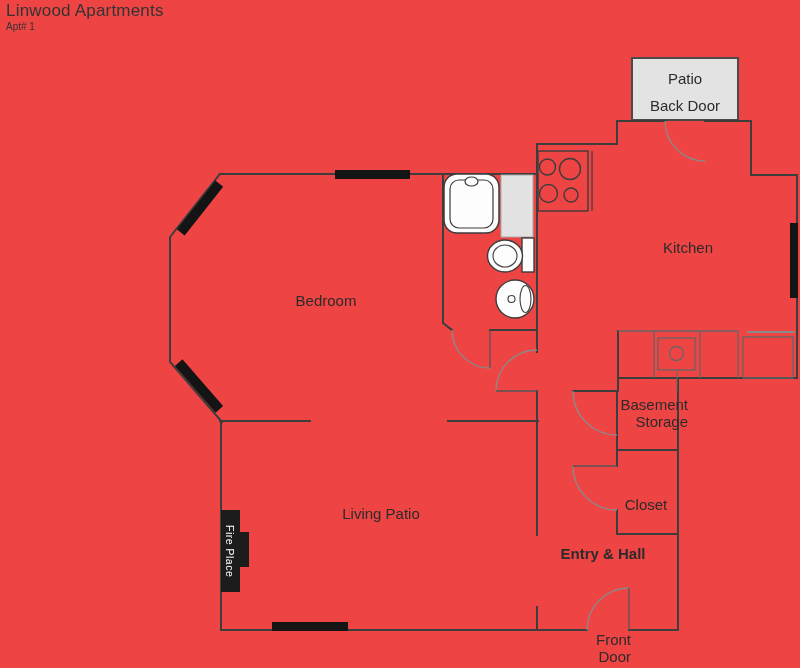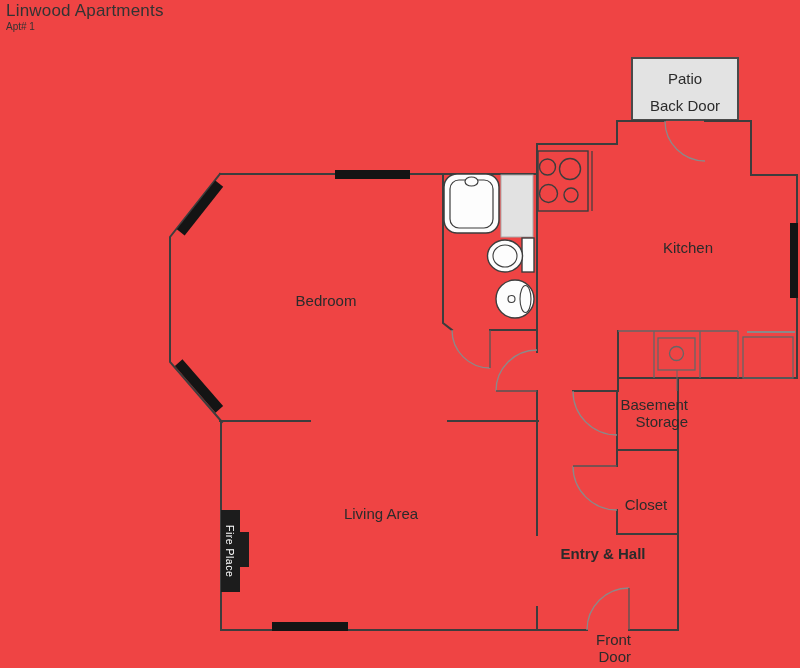--- a/index.html
+++ b/index.html
@@ -147,21 +147,21 @@
     </g>
 
     <g fill="#1c1c1c">
       <rect x="221" y="510" width="19" height="82"></rect>
       <rect x="240" y="532" width="9" height="35"></rect>
     </g>
   </svg>
 
   <div class="lbl" style="left:326px;top:292px;">Bedroom</div>
   <div class="lbl" style="left:688px;top:239px;">Kitchen</div>
-  <div class="lbl" style="left:381px;top:505px;">Living Area</div>
+  <div class="lbl" style="left:381px;top:505px;">Living Patio</div>
   <div class="lbl" style="left:603px;top:545px;font-weight:bold;">Entry &amp; Hall</div>
   <div class="lbl" style="left:646px;top:496px;">Closet</div>
   <div class="lbl wrap" style="left:645px;top:396px;width:86px;">Basement Storage</div>
   <div class="lbl" style="left:685px;top:70px;">Patio</div>
   <div class="lbl" style="left:685px;top:97px;">Back Door</div>
   <div class="lbl wrap" style="left:605px;top:631px;width:52px;">Front Door</div>
   <div class="fireplace-label">Fire Place</div>
 
 </div>
 

